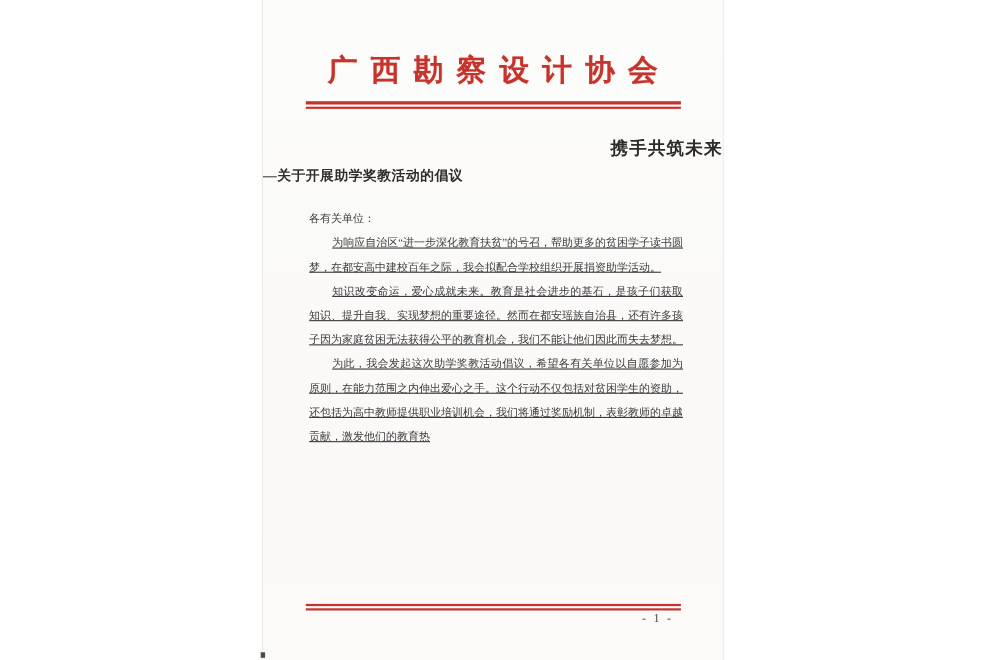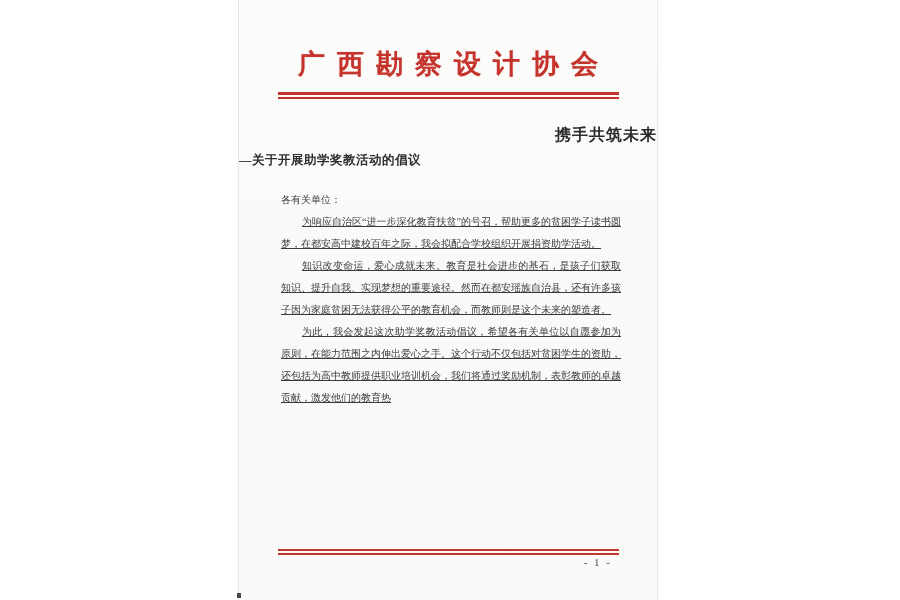--- a/index.html
+++ b/index.html
@@ -123,21 +123,21 @@
 
     <div class="letterhead-rule"></div>
 
     <div class="doc-title">携手共筑未来</div>
 
     <div class="doc-subtitle">—关于开展助学奖教活动的倡议</div>
 
     <div class="doc-body">
       <p class="salutation">各有关单位：</p>
       <p class="body-para">为响应自治区“进一步深化教育扶贫”的号召，帮助更多的贫困学子读书圆梦，在都安高中建校百年之际，我会拟配合学校组织开展捐资助学活动。</p>
-      <p class="body-para">知识改变命运，爱心成就未来。教育是社会进步的基石，是孩子们获取知识、提升自我、实现梦想的重要途径。然而在都安瑶族自治县，还有许多孩子因为家庭贫困无法获得公平的教育机会，而教师则是这个未来的塑造者。</p>
+      <p class="body-para">知识改变命运，爱心成就未来。教育是社会进步的基石，是孩子们获取知识、提升自我、实现梦想的重要途径。然而在都安瑶族自治县，还有许多孩子因为家庭贫困无法获得公平的教育机会，我们不能让他们因此而失去梦想。</p>
       <p class="body-para">为此，我会发起这次助学奖教活动倡议，希望各有关单位以自愿参加为原则，在能力范围之内伸出爱心之手。这个行动不仅包括对贫困学生的资助，还包括为高中教师提供职业培训机会，我们将通过奖励机制，表彰教师的卓越贡献，激发他们的教育热</p>
     </div>
 
     <div class="footer-rule"></div>
 
     <div class="page-number">- 1 -</div>
 
     <div class="artifact-dot"></div>
   </div>
 </div>

